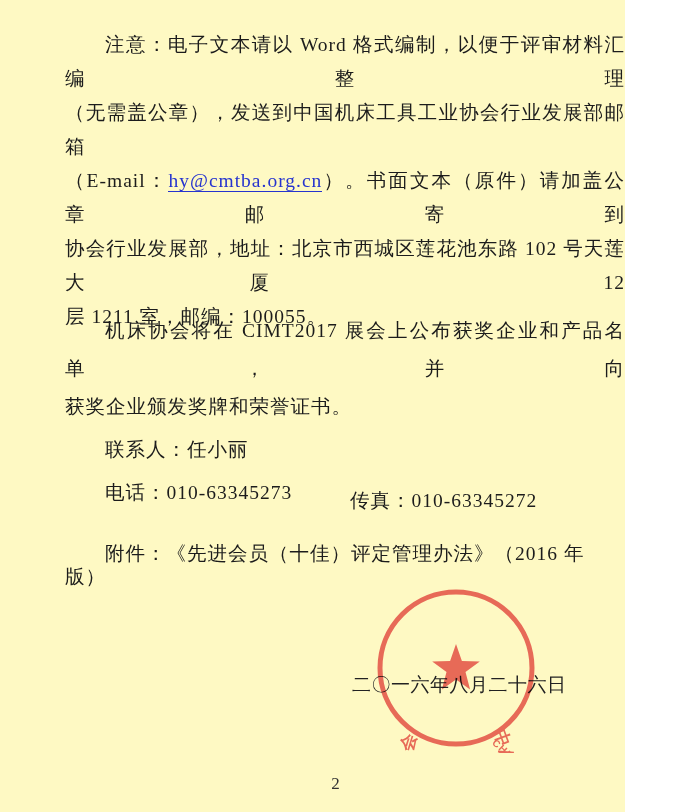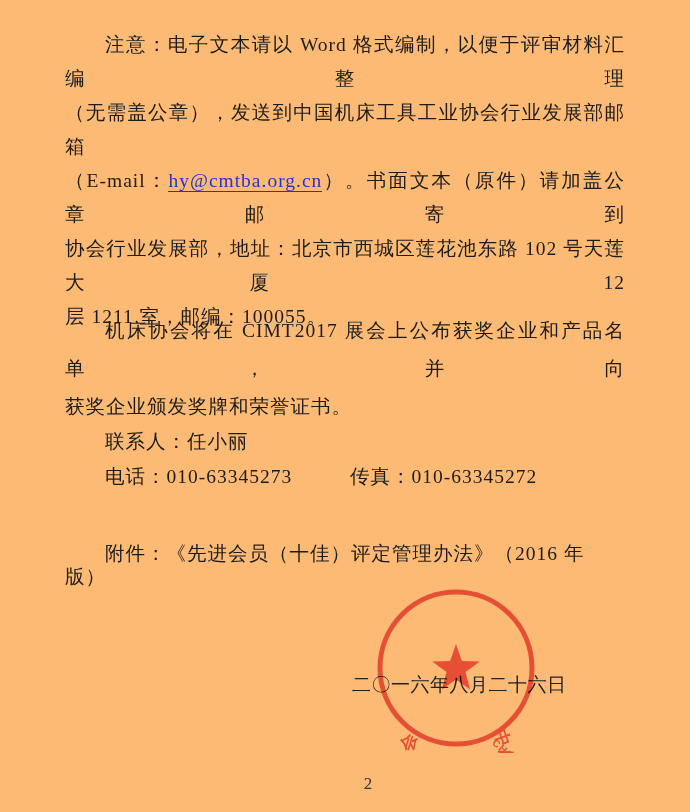--- a/index.html
+++ b/index.html
@@ -1,54 +1,55 @@
 <!DOCTYPE html>
 <html><head>
 <meta charset="utf-8">
 <style>
   html, body { margin: 0; padding: 0; background: #ffffff; }
   .page {
     position: relative;
-    width: 690px;
+    width: 605px;
     height: 812px;
-    background: #fdba74;
+    background: #fef9c3;
     overflow: hidden;
     font-family: "Liberation Serif", "DejaVu Serif", serif;
     color: #1c1c1c;
+    padding-left: 20px;
   }
   .textcol {
     position: absolute;
     left: 65px;
     width: 560px;
   }
   .line {
     font-size: 19.5px;
     letter-spacing: 1px;
     white-space: normal;
     text-align: left;
   }
   .blockA { position: absolute; top: 28px; left: 0; width: 100%; }
   .blockA .line { line-height: 34px; }
   .blockB { position: absolute; top: 312px; left: 0; width: 100%; }
   .blockB .line { line-height: 38px; }
   .blockC { position: absolute; top: 424px; left: 0; width: 100%; }
-  .blockC .line { line-height: 35px; }
+  .blockC .line { line-height: 35px; margin-top: 8px; }
   .blockD { position: absolute; top: 542px; left: 0; width: 100%; }
   .blockD .line { line-height: 23px; }
   .indent { text-indent: 40px; }
   .fill { text-align: justify; text-align-last: justify; }
   .email-link {
     color: #2634cf;
     text-decoration: none;
     border-bottom: 1.5px solid #2634cf;
     cursor: pointer;
   }
   .url-text { letter-spacing: 1px; }
   .phone-row { position: relative; }
-  .fax-part { position: absolute; left: 285px; top: 0; text-indent: 0; }
+  .fax-part { position: absolute; left: 285px; top: 8px; text-indent: 0; }
   .doc-date {
     position: absolute;
     left: 352px;
     top: 672px;
     font-size: 19px;
     letter-spacing: 0.5px;
     color: #222222;
     z-index: 1;
   }
   .stamp {

